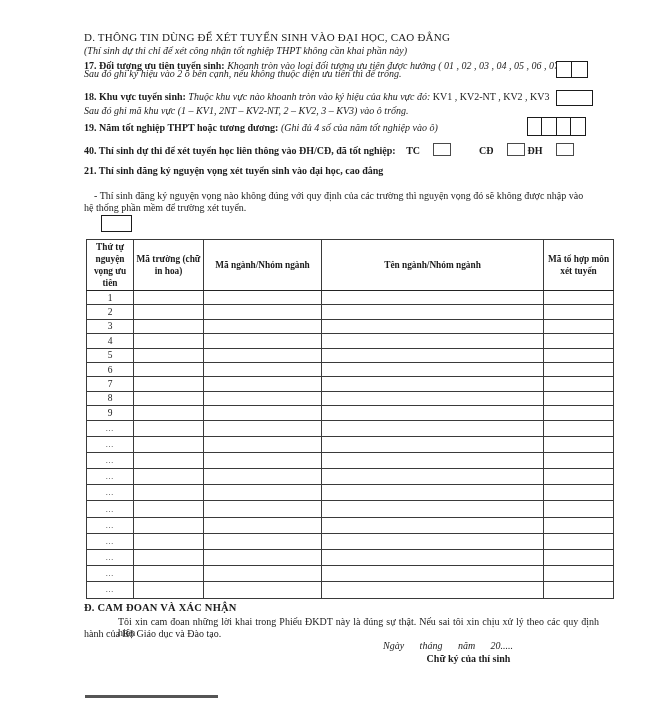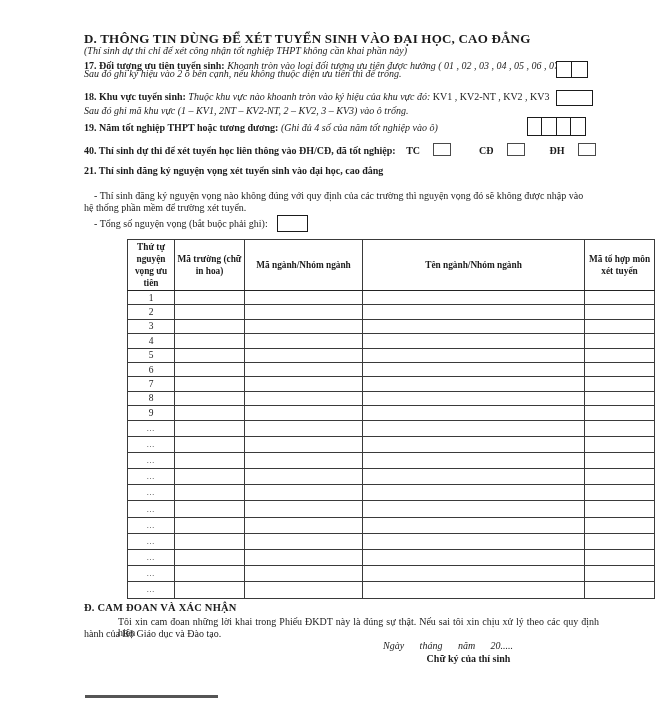--- a/index.html
+++ b/index.html
@@ -4,37 +4,37 @@
 <style>
   html,body{margin:0;padding:0;background:#e9e9e9;}
   #page{
     position:relative;width:660px;height:712px;background:#ffffff;
     font-family:"Liberation Serif","DejaVu Serif",serif;
     color:#1b1b1b;font-size:10px;overflow:hidden;
   }
   .abs{position:absolute;white-space:nowrap;}
   .b{font-weight:bold;}
   .i{font-style:italic;}
-  .title{font-size:13px;font-weight:bold;letter-spacing:.2px;}
+  .title{font-size:11px;font-weight:normal;letter-spacing:.2px;}
   .sec-title{font-size:10.5px;font-weight:bold;letter-spacing:.2px;}
   .small-i{font-size:10px;font-style:italic;}
 
   
   .boxrow{position:absolute;display:flex;}
   .cbox{background:#fff;border:1.6px solid #1b1b1b;box-sizing:border-box;}
   .cbox + .cbox{margin-left:-1.6px;}
   .cbox.w17{width:17px;height:17px;}
   .cbox.w16h19{width:16px;height:19px;}
   .wide-box{position:absolute;width:37px;height:16px;background:#fff;border:1.6px solid #1b1b1b;box-sizing:border-box;}
   .opt-box{display:inline-block;width:18px;height:13px;border:1.1px solid #4a4a4a;box-sizing:border-box;vertical-align:-2px;background:#fff;}
   .total-box{display:inline-block;width:31px;height:17px;border:1.2px solid #1b1b1b;box-sizing:border-box;vertical-align:-5px;margin-left:7px;background:#fff;}
 
   
   table.wishes{position:absolute;left:86px;top:239px;width:527px;border-collapse:collapse;table-layout:fixed;}
-  table.wishes{border:1.6px solid #222;margin-left:41px;}
+  table.wishes{border:1.6px solid #222;}
   table.wishes th,table.wishes td{border:1px solid #3a3a3a;padding:0;margin:0;}
   table.wishes th{font-size:9.3px;font-weight:bold;text-align:center;vertical-align:middle;line-height:1.3;height:50px;border-bottom:1.8px solid #222;}
   table.wishes td{font-size:9.5px;text-align:center;vertical-align:middle;}
   tr.num-row td{height:13.4px;}
   tr.dots-row td{height:15.2px;font-size:8px;letter-spacing:1px;}
 
   .decl1{position:absolute;left:118px;top:616px;width:481px;text-align:justify;text-align-last:justify;white-space:normal;}
   .date-line{position:absolute;left:383px;top:640px;font-style:italic;word-spacing:13px;}
   .sig{position:absolute;left:396px;top:653px;width:145px;text-align:center;font-weight:bold;}
   .foot-line{position:absolute;left:85px;top:695px;width:133px;height:2.5px;background:#555;}
@@ -75,29 +75,28 @@
     <span class="cbox w16h19"></span>
     <span class="cbox w16h19"></span>
   </div>
 
   <div class="abs" style="left:84px;top:143px">
     <span class="b">40. Thí sinh dự thi để xét tuyển học liên thông vào ĐH/CĐ, đã tốt nghiệp:</span>
     <span class="b" style="margin-left:8px">TC</span>
     <span class="opt-box" style="margin-left:10px"></span>
     <span class="b" style="margin-left:26px">CĐ</span>
     <span class="opt-box" style="margin-left:11px"></span>
-    <span class="b" style="margin-left:22px">ĐH</span>
+    <span class="b" style="">ĐH</span>
     <span class="opt-box" style="margin-left:11px"></span>
   </div>
 
   <div class="abs b" style="left:84px;top:165px">21. Thí sinh đăng ký nguyện vọng xét tuyển sinh vào đại học, cao đẳng</div>
   <div class="abs" style="left:94px;top:190px">- Thí sinh đăng ký nguyện vọng nào không đúng với quy định của các trường thì nguyện vọng đó sẽ không được nhập vào</div>
   <div class="abs" style="left:84px;top:202px">hệ thống phần mềm để trường xét tuyển.</div>
   <div class="abs" style="left:94px;top:215px">
-    <span>- Tổng số nguyện vọng (bắt buộc phải ghi):</span>
     <span class="total-box"></span>
   </div>
 
   <table class="wishes">
     <colgroup>
       <col style="width:47px">
         <col style="width:70px">
         <col style="width:118px">
         <col style="width:222px">
         <col style="width:70px">

